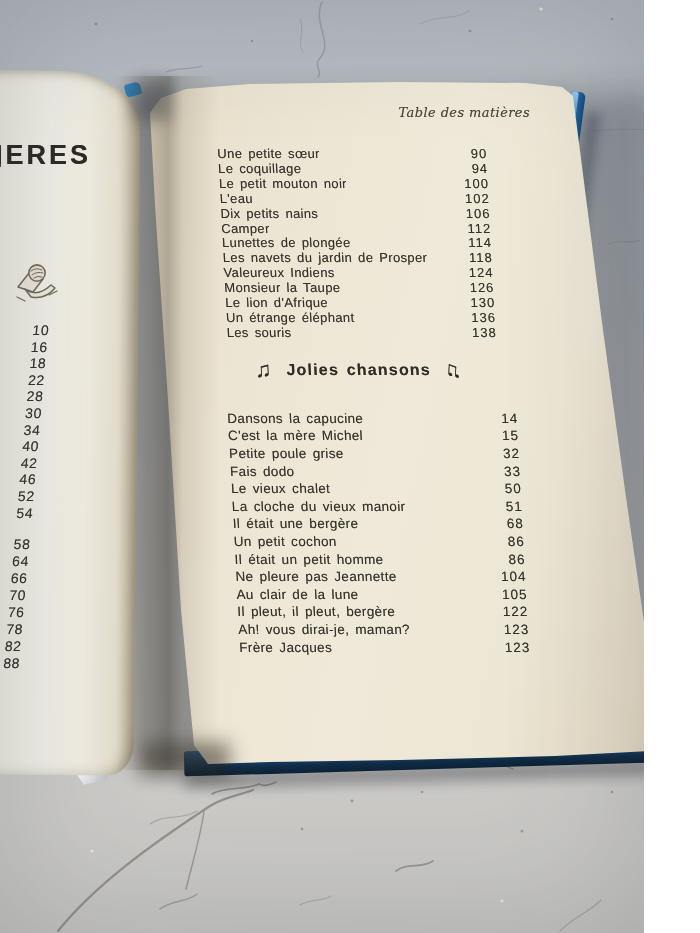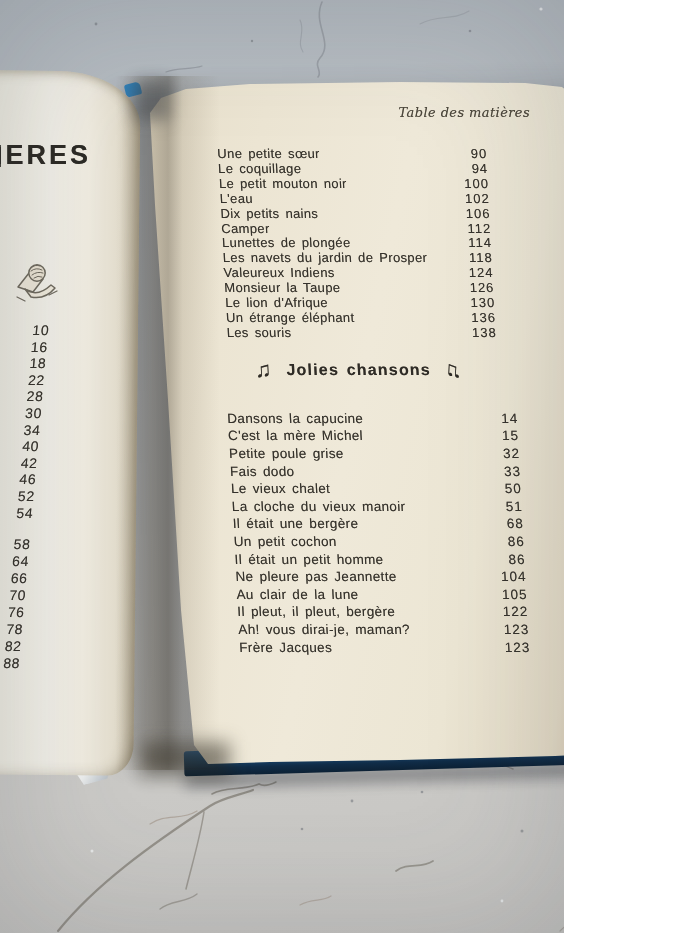--- a/index.html
+++ b/index.html
@@ -1,17 +1,17 @@
 <!DOCTYPE html>
 <html><head>
 <meta charset="utf-8">
 <style>
   html,body{margin:0;padding:0;}
   #canvas{
-    position:relative; width:564px; height:933px; overflow:hidden;
+    position:relative; width:644px; height:933px; overflow:hidden;
     background:linear-gradient(175deg,#b2b9bf 0%,#b9bec3 22%,#c1c4c6 45%,#c7c8c6 65%,#cbcac7 82%,#c6c5c2 100%);
     font-family:"Liberation Sans",sans-serif;
   }
   .vignette{position:absolute;inset:0;box-shadow:inset 0 0 140px rgba(55,62,72,.20);pointer-events:none;z-index:9;}
   .veins{position:absolute;inset:0;z-index:1;}
   
   .book-shadow{position:absolute;left:120px;top:95px;width:545px;height:660px;background:rgba(52,58,66,.34);filter:blur(16px);border-radius:14px;transform:rotate(-.8deg);z-index:2;}
   .bottom-shadow{position:absolute;left:185px;top:768px;width:500px;height:12px;background:rgba(28,33,42,.45);filter:blur(7px);transform:rotate(-1.6deg);z-index:2;}
   .right-shadow{position:absolute;left:588px;top:112px;width:12px;height:648px;background:rgba(30,40,54,.38);filter:blur(6px);transform-origin:top left;transform:rotate(7.8deg);z-index:2;}
   

